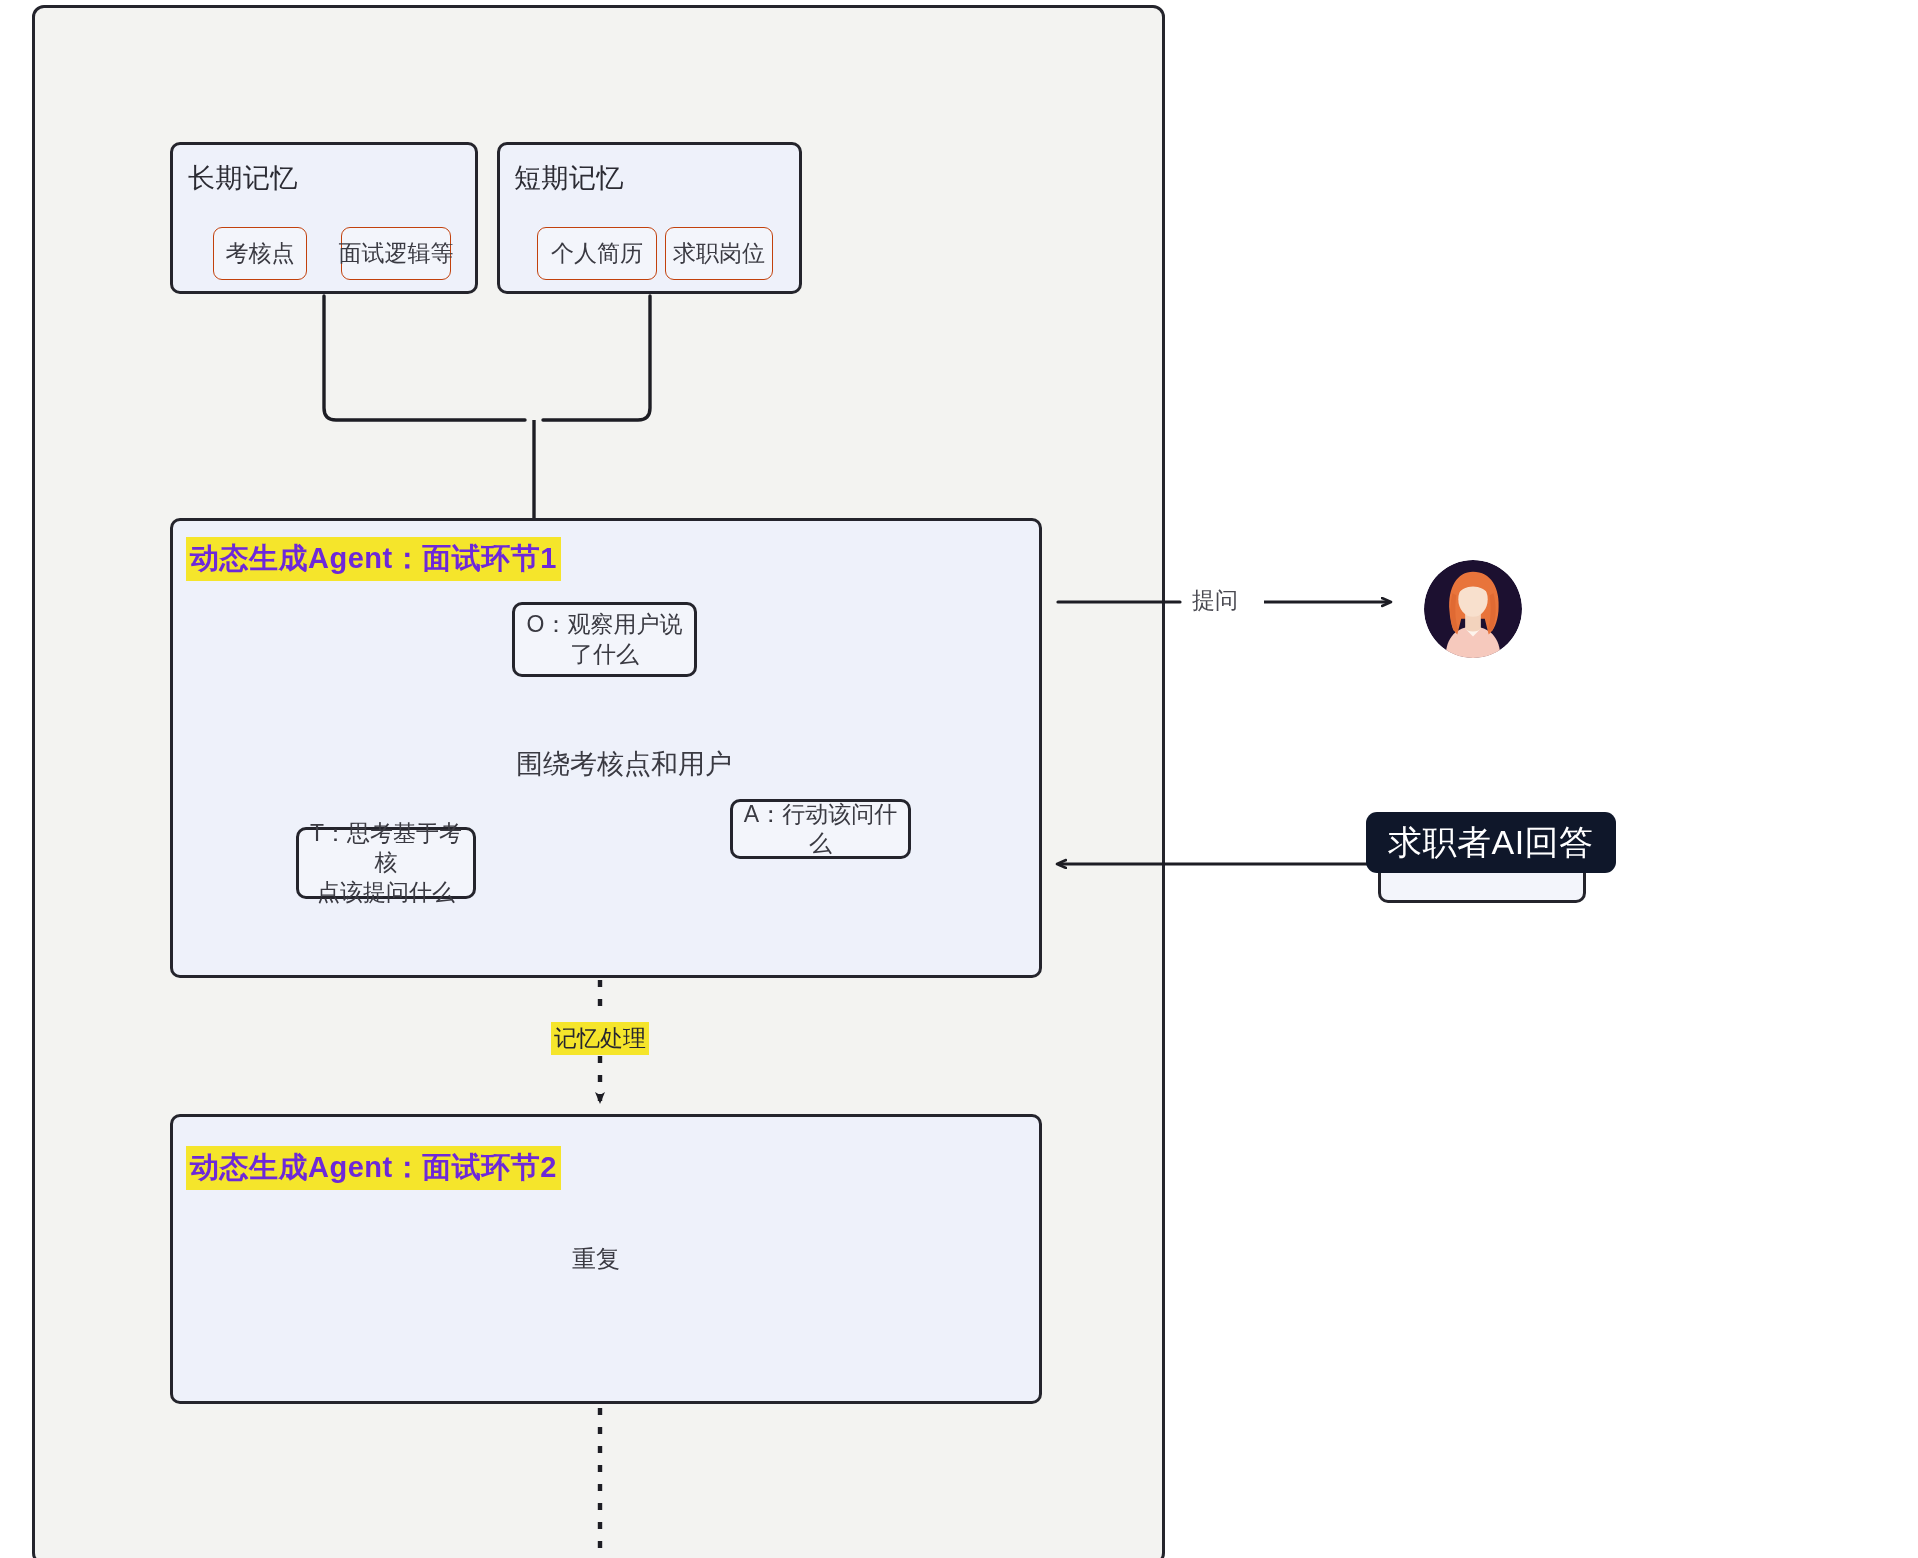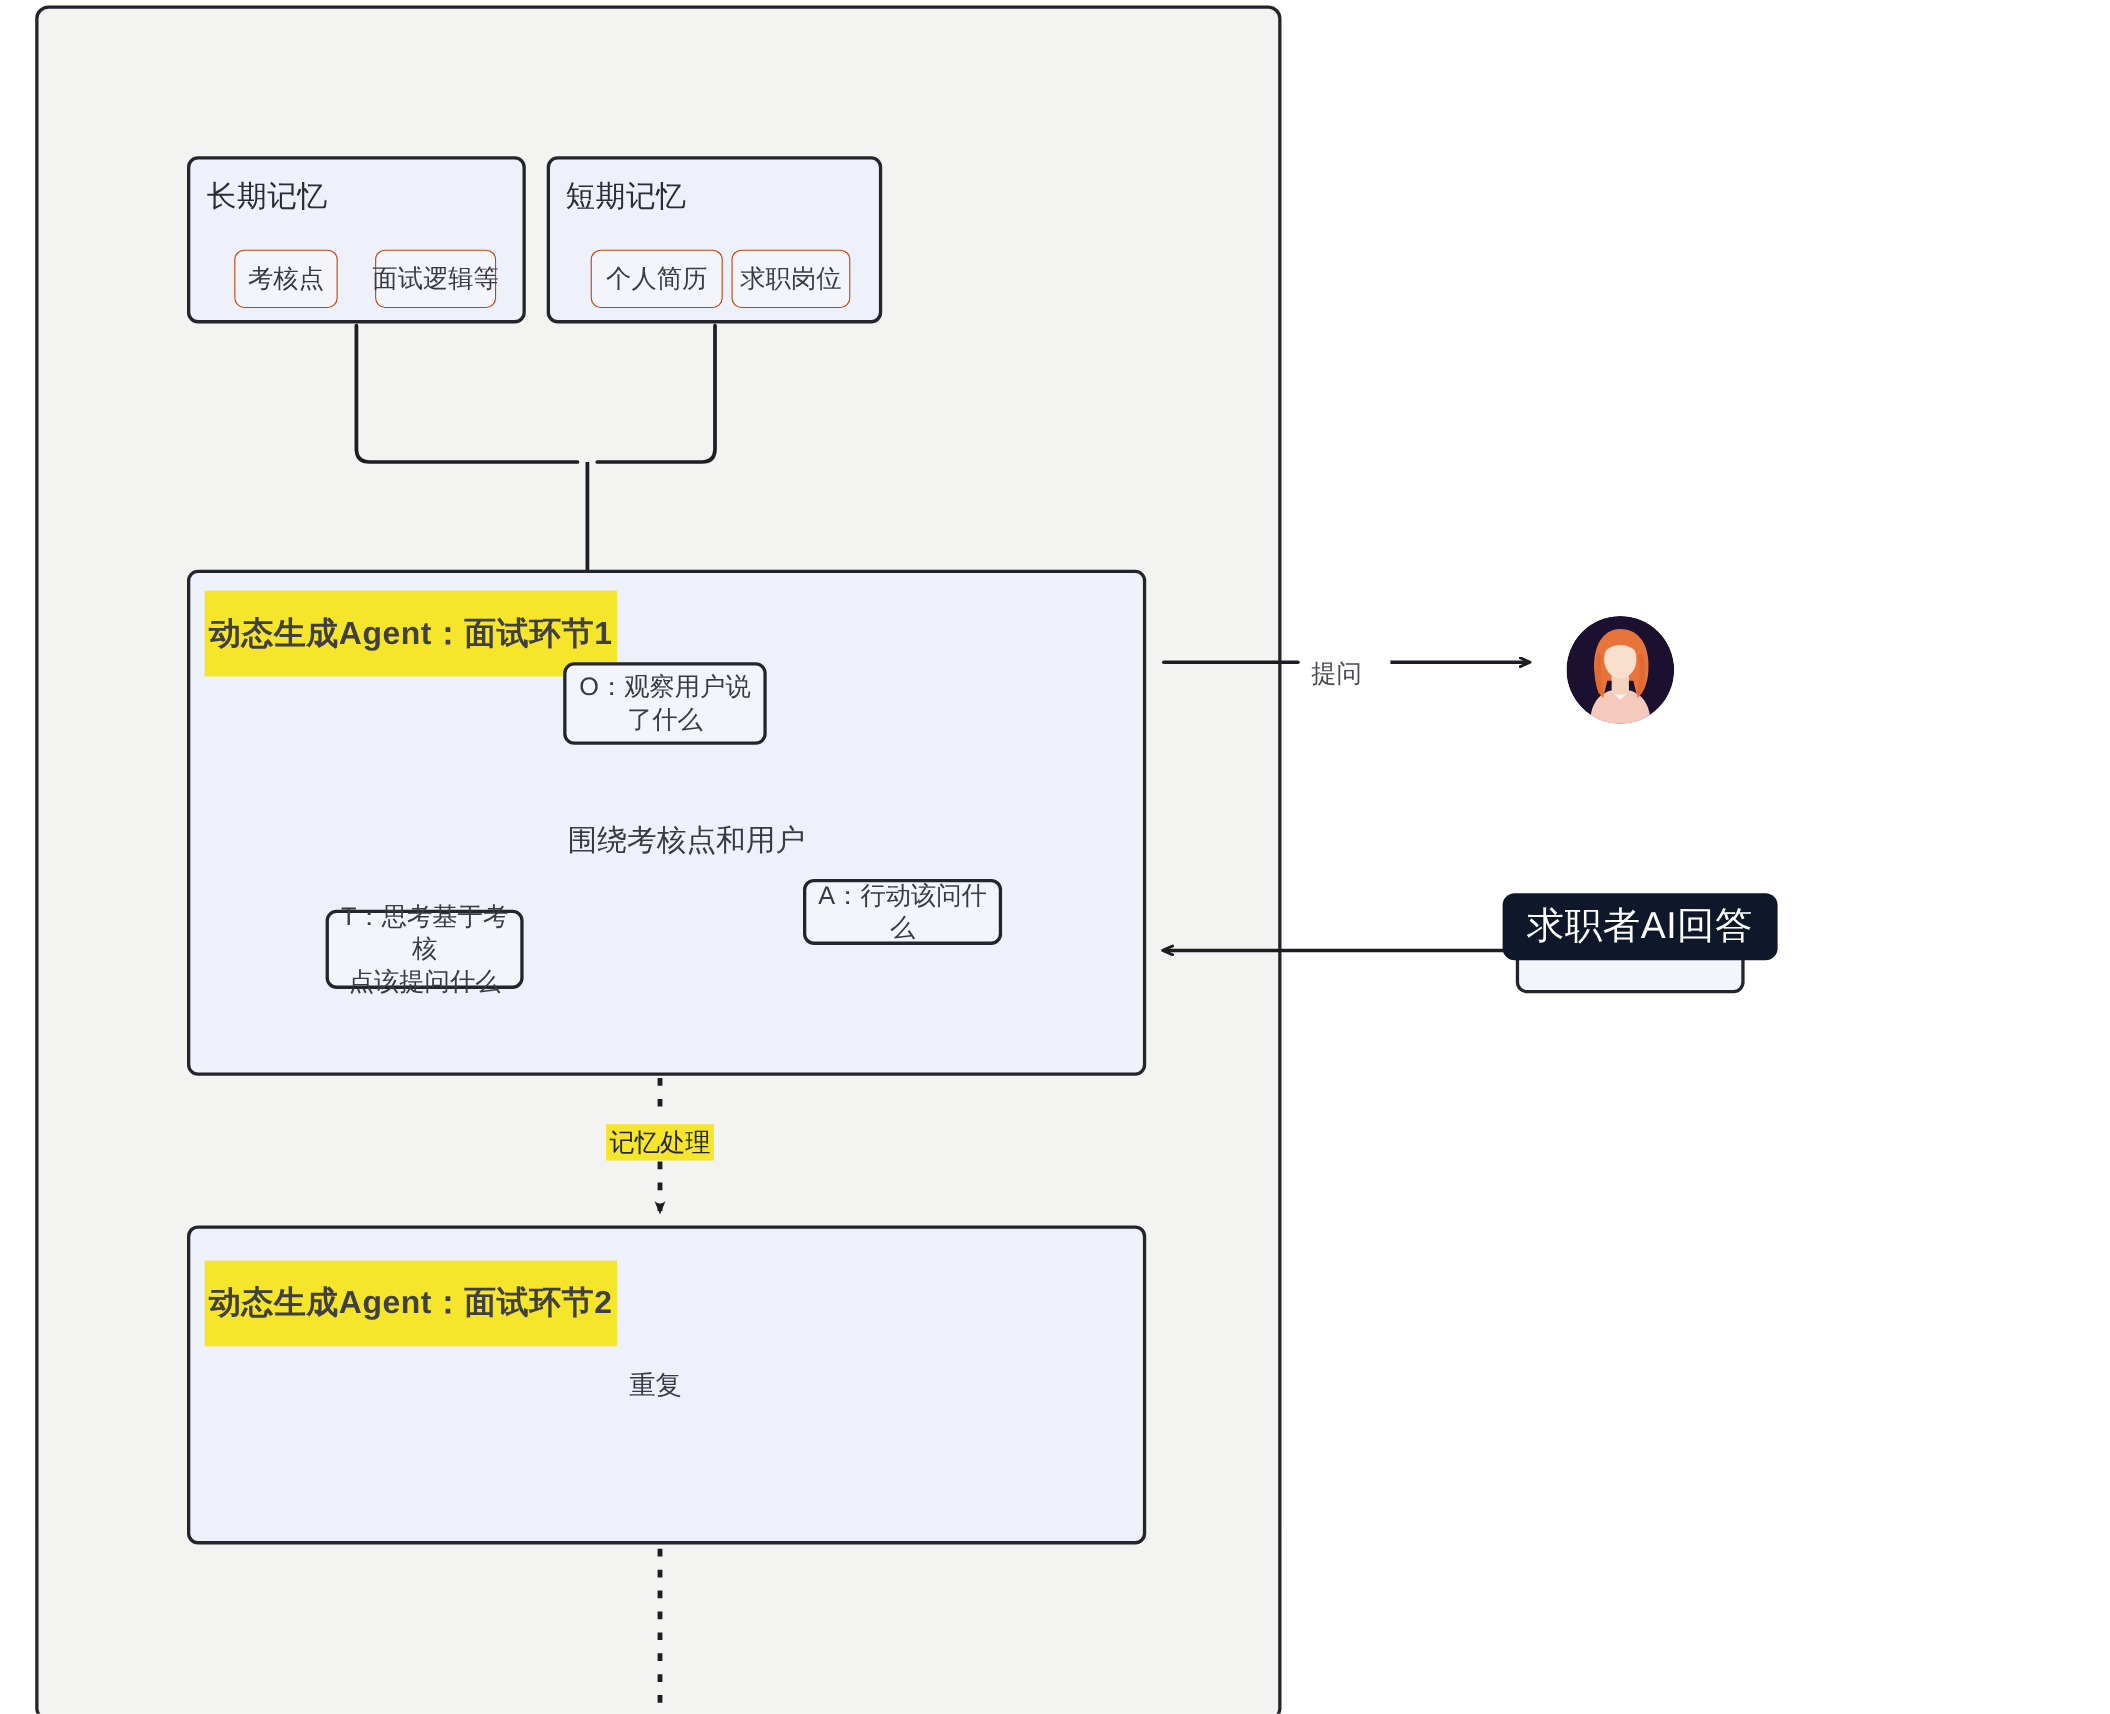--- a/index.html
+++ b/index.html
@@ -79,23 +79,23 @@
   #chip-gangwei     { left: 665px; top: 227px; width: 108px; height: 53px; }
 
   
   #agent-1 { left: 170px; top: 518px; width: 872px; height: 460px; }
   #agent-2 { left: 170px; top: 1114px; width: 872px; height: 290px; }
 
   .agent-label {
     position: absolute;
     font-size: 29px;
     font-weight: bold;
-    color: #404040;
+    color: #6d28d9;
     background: #f5e52b;
-    padding: 19px 4px;
+    padding: 2px 4px;
     white-space: nowrap;
     letter-spacing: 0.5px;
   }
   #agent-1-label { left: 186px; top: 537px; }
   #agent-2-label { left: 186px; top: 1146px; }
 
   
   .node {
     position: absolute;
     background: #f3f5fb;
@@ -143,21 +143,20 @@
     padding: 1px 3px;
     white-space: nowrap;
   }
 
   
   .side-label {
     position: absolute;
     font-size: 23px;
     color: #4a4a52;
     white-space: nowrap;
-    margin-top: 12px;
   }
   #label-tiwen { left: 1192px; top: 585px; }
 
   
   .badge {
     position: absolute;
     left: 1366px;
     top: 812px;
     background: #0f172a;
     border-radius: 11px;

